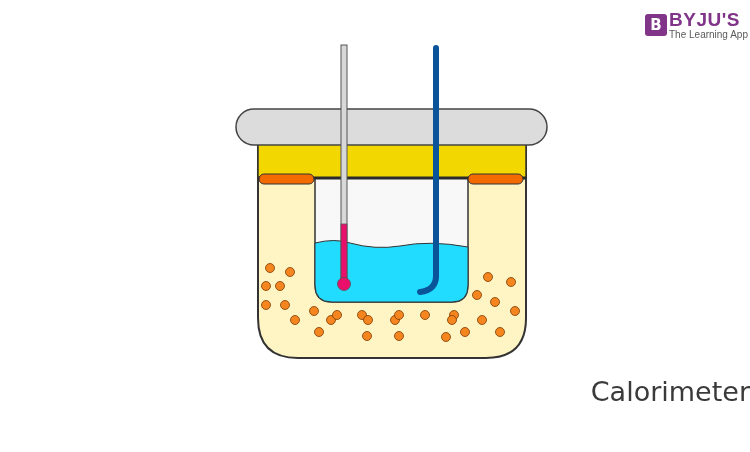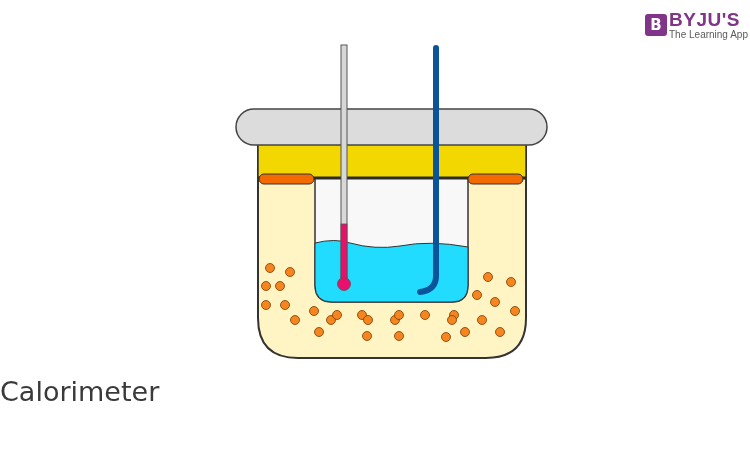--- a/index.html
+++ b/index.html
@@ -3,21 +3,21 @@
 <meta charset="utf-8">
 <style>
   html, body { margin:0; padding:0; background:#ffffff; }
   body { width:750px; height:452px; position:relative; overflow:hidden; font-family:"DejaVu Sans", sans-serif; }
   #diagram { position:absolute; left:0; top:0; }
   .logo { position:absolute; left:645px; top:10px; display:flex; align-items:center; }
   .logo-box { width:22px; height:22px; background:#813588; border-radius:3px; display:flex; align-items:center; justify-content:center; color:#fff; font-weight:bold; font-size:15px; font-family:"DejaVu Sans", sans-serif; }
   .logo-text { margin-left:2px; line-height:1; }
   .logo-title { color:#813588; font-weight:bold; font-size:19px; font-family:"Liberation Sans", sans-serif; letter-spacing:0.5px; }
   .logo-sub { color:#5a5a5a; font-size:10px; font-family:"Liberation Sans", sans-serif; margin-top:1px; }
-  .caption { position:absolute; left:0; width:750px; top:376px; text-align:left; font-size:27px; color:#3a3a3a; font-family:"DejaVu Sans", sans-serif; }
+  .caption { position:absolute; left:0; width:750px; top:376px; text-align:right; font-size:27px; color:#3a3a3a; font-family:"DejaVu Sans", sans-serif; }
 </style>
 </head>
 <body>
 
 <svg id="diagram" width="750" height="452" viewBox="0 0 750 452" xmlns="http://www.w3.org/2000/svg">
 
   <path d="M258,140 L258,318 Q258,358 298,358 L486,358 Q526,358 526,318 L526,140 Z" fill="#fff5c4" stroke="#333" stroke-width="2"></path>
 
   <rect x="258" y="140" width="268" height="38" fill="#f2d800" stroke="#333" stroke-width="1.5"></rect>
 

